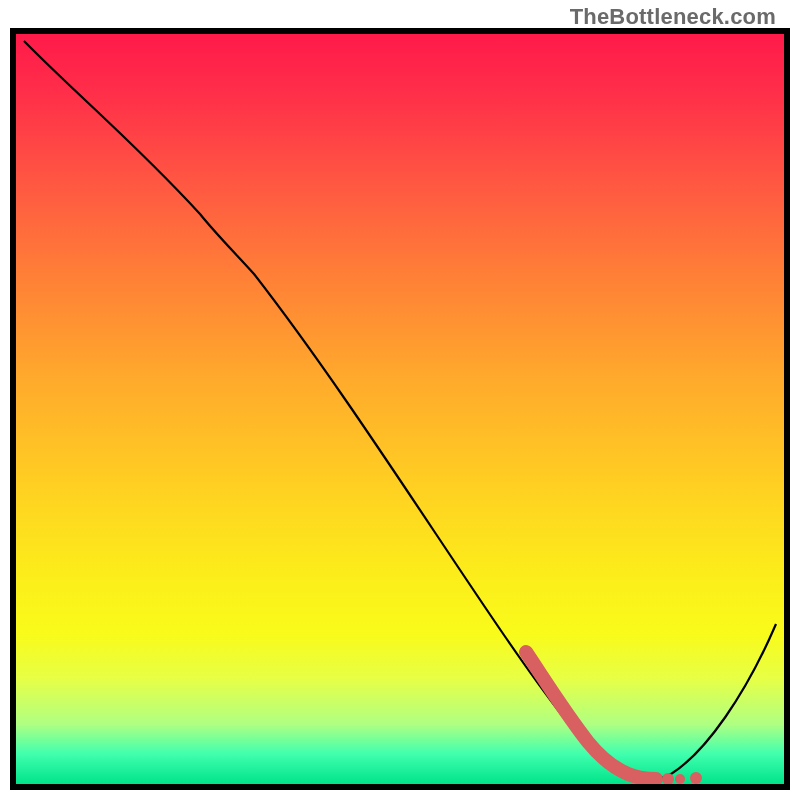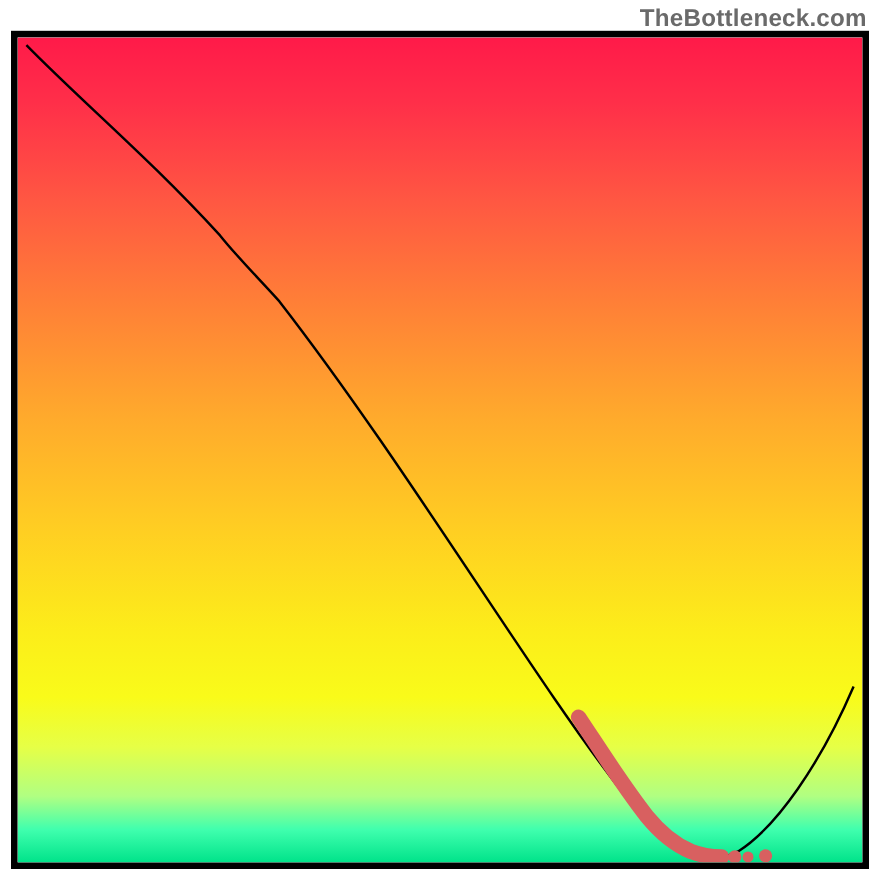--- a/index.html
+++ b/index.html
@@ -35,21 +35,21 @@
       #f9fb1a 80%,
       #e6ff46 86%,
       #b0ff82 92%,
       #40ffae 96%,
       #00e38a 100%
     );
   }
   .watermark {
     position: absolute;
     top: 4px;
-    right: 12px;
+    right: 24px;
     font-size: 22px;
     font-weight: 600;
     color: #6a6a6a;
     letter-spacing: 0.2px;
   }
   svg.plot {
     position: absolute;
     inset: 0;
     width: 100%;
     height: 100%;

